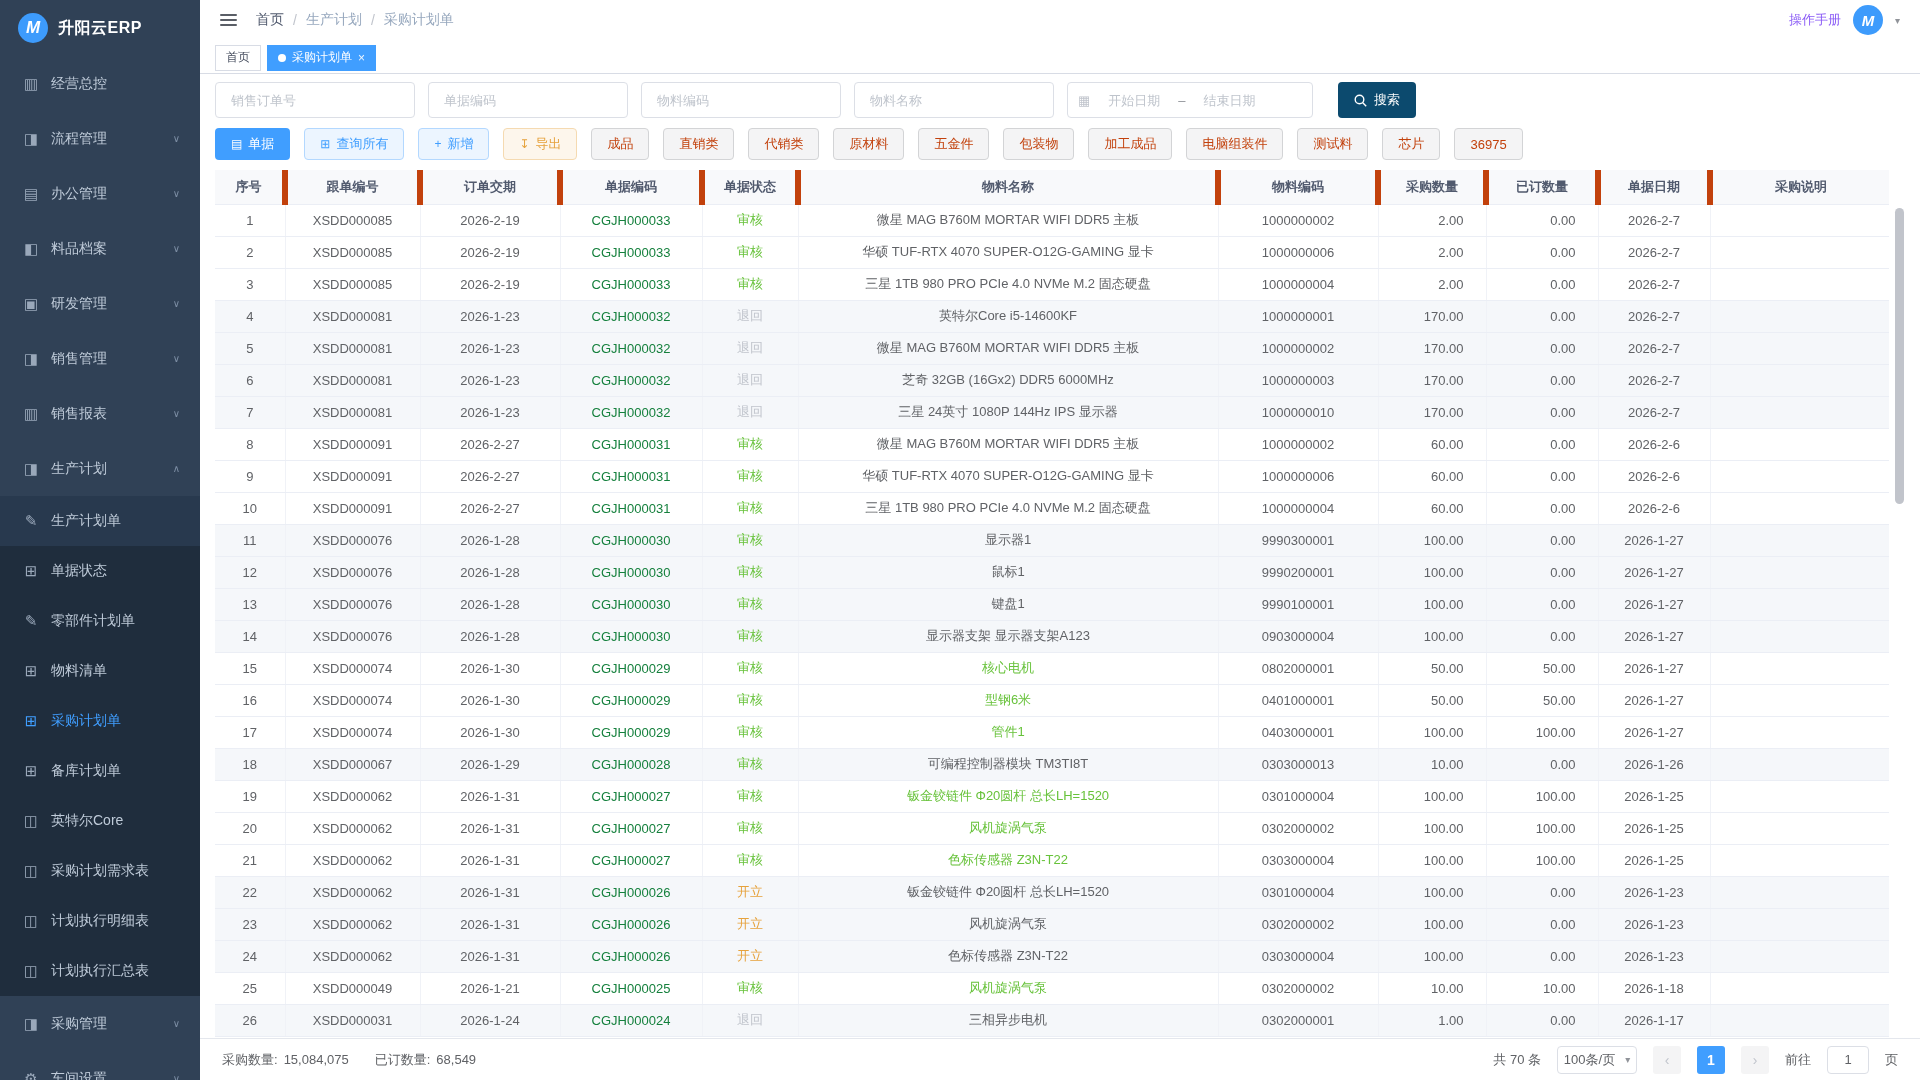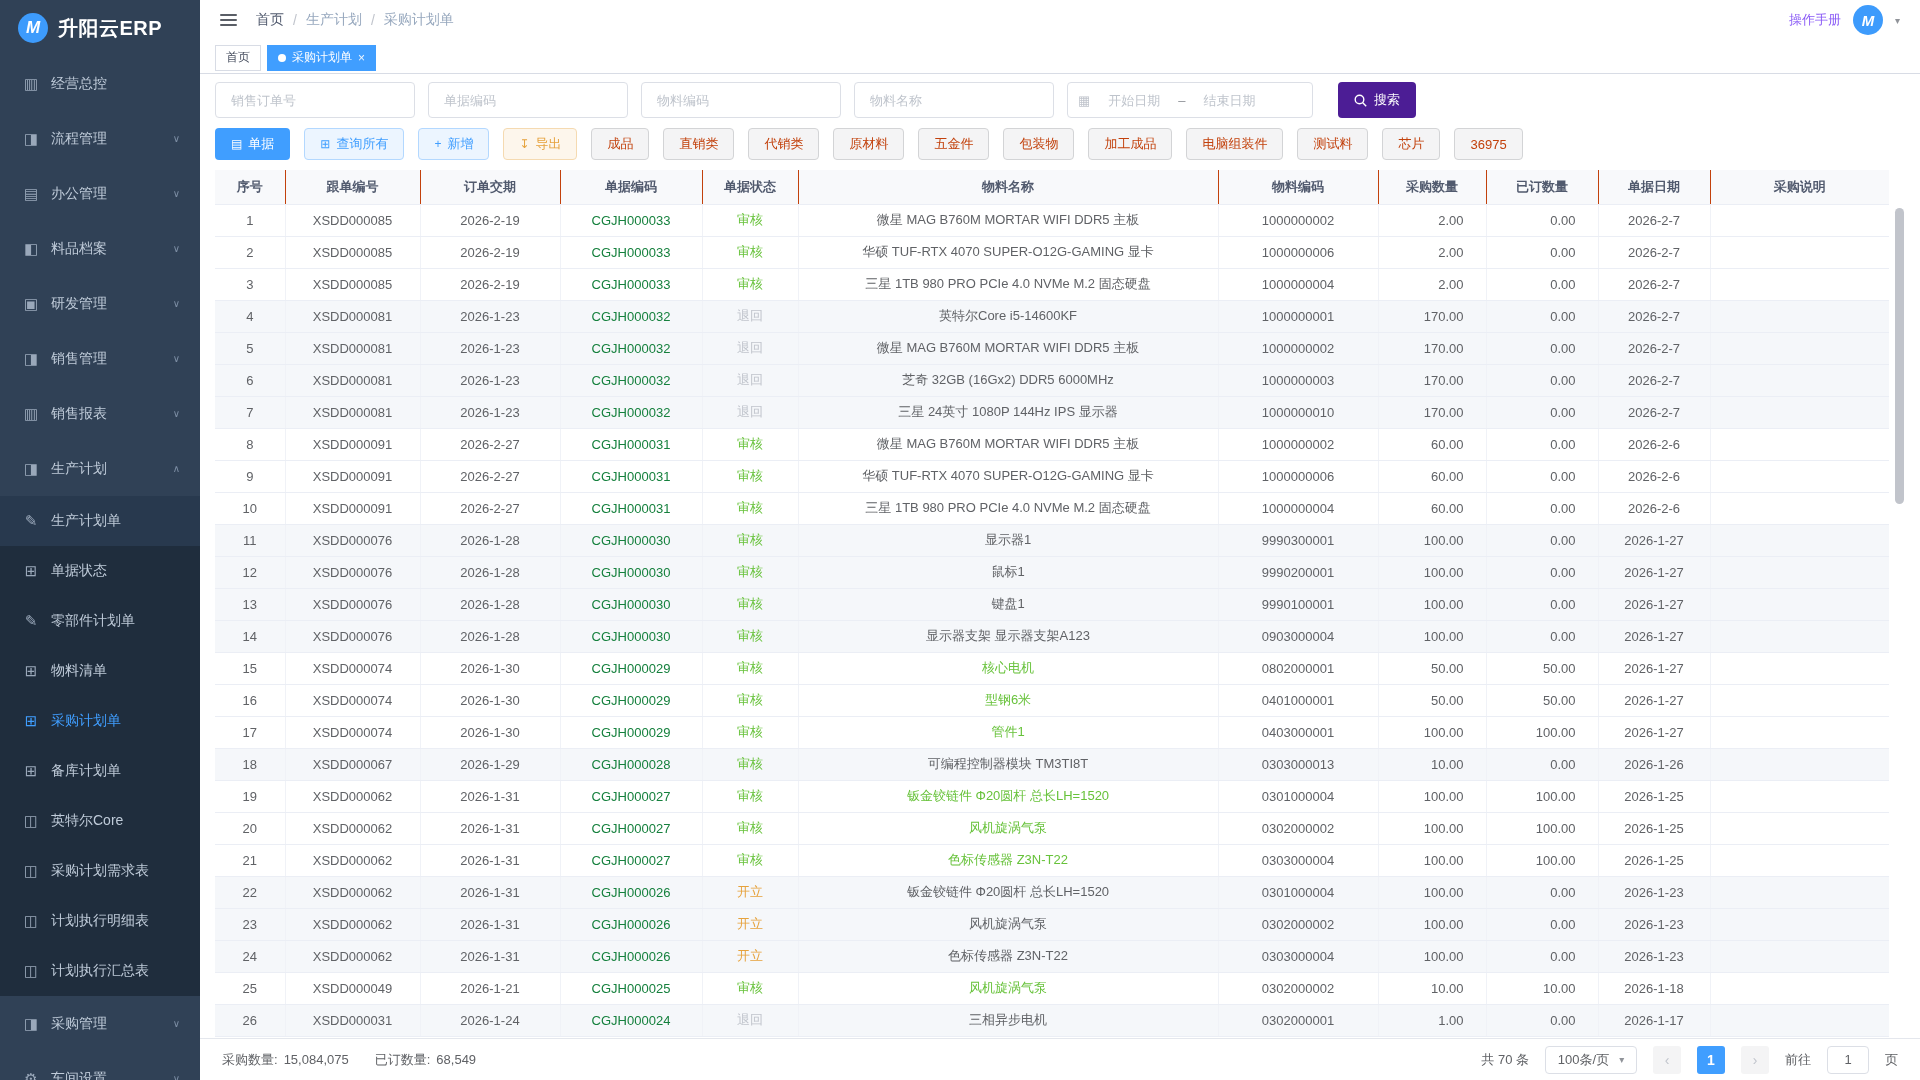--- a/index.html
+++ b/index.html
@@ -4,21 +4,21 @@
 <style>
   * { margin:0; padding:0; box-sizing:border-box; }
   html,body { width:1920px; height:1080px; overflow:hidden;
     font-family:"Liberation Sans","DejaVu Sans",sans-serif; background:#fff; font-size:13px; }
 
   
   .sidebar { position:fixed; left:0; top:0; bottom:0; width:200px; background:#304156; overflow:hidden; z-index:10; }
   .logo { height:56px; display:flex; align-items:center; padding-left:18px; gap:10px; }
   .logo-mark { width:30px; height:30px; border-radius:50%; background:#3d9bfc; color:#fff; font-weight:bold;
     font-style:italic; display:flex; align-items:center; justify-content:center; font-size:17px; flex:none; }
-  .logo-text { color:#fff; font-size:20px; font-weight:bold; letter-spacing:.5px; }
+  .logo-text { color:#fff; font-size:16px; font-weight:bold; letter-spacing:.5px; }
   .menu-item { height:55px; display:flex; align-items:center; padding:0 20px; color:#bfcbd9; font-size:14px; cursor:pointer; }
   .mi-icon { width:22px; margin-right:9px; color:#9aa8ba; font-size:15px; text-align:center; flex:none; }
   .mi-label { flex:1; white-space:nowrap; }
   .mi-chevron { font-size:10px; color:#7d8ea5; }
   .mi-chevron.down::after { content:"∨"; }
   .mi-chevron.up::after { content:"∧"; }
   .mi-chevron.none::after { content:""; }
   .submenu .menu-item { height:50px; background:#1f2d3d; }
   .submenu .menu-item.hover { background:#28394e; }
   .submenu .menu-item.active { color:#409EFF; }
@@ -54,58 +54,58 @@
   .filters { display:flex; align-items:center; gap:13px; }
   .filters .f { width:200px; height:36px; border:1px solid #dcdfe6; border-radius:4px; padding:0 15px;
     font-size:13px; color:#606266; outline:none; }
   .filters input::placeholder, .daterange input::placeholder { color:#bfc4cc; }
   .daterange { width:246px; height:36px; border:1px solid #dcdfe6; border-radius:4px; display:flex;
     align-items:center; padding:0 10px; gap:4px; }
   .cal-icon { color:#c0c4cc; font-size:13px; }
   .daterange input { border:none; width:80px; font-size:13px; text-align:center; color:#606266; outline:none; }
   .dr-sep { color:#909399; }
   .btn { cursor:pointer; }
-  .search-btn { height:36px; background:#4c1d95; color:#fff; border:none; border-radius:4px; padding:0 16px;
+  .search-btn { height:36px; background:#0c4a6e; color:#fff; border:none; border-radius:4px; padding:0 16px;
     font-size:13px; display:flex; align-items:center; gap:7px; margin-left:12px; }
 
   .toolbar { display:flex; align-items:center; gap:14px; margin-top:10px; }
   .tb { height:32px; border-radius:4px; font-size:13px; padding:0 15px; display:flex; align-items:center; gap:6px;
     border:1px solid transparent; }
   .tb.primary { background:#409EFF; color:#fff; }
   .tb.light { background:#ecf5ff; color:#409EFF; border-color:#b3d8ff; }
   .tb.warning { background:#fdf6ec; color:#E6A23C; border-color:#f5dab1; }
   .tb-icon { font-size:12px; }
   .cat { height:32px; background:#f4f4f5; color:#c2410c; border:1px solid #d3d4d6; border-radius:4px;
     padding:0 15px; font-size:13px; }
 
   .table-wrap { margin-top:10px; position:relative; padding-right:16px; }
   table { width:100%; border-collapse:collapse; table-layout:fixed; font-size:13px; color:#606266; }
   th { height:34px; background:#f8f9fb; color:#515a6e; font-weight:bold; border-bottom:1px solid #ebeef5;
-    border-right:1px solid #c2410c; text-align:center; }
+    border-right:6px solid #c2410c; text-align:center; }
   th:last-child { border-right:none; }
   td { height:32px; border-bottom:1px solid #ebeef5; border-right:1px solid #f0f2f7; text-align:center;
     overflow:hidden; white-space:nowrap; text-overflow:ellipsis; padding:0 6px; }
   td:last-child { border-right:none; }
   tr.shaded { background:#f5f7fa; }
   td.link { color:#15803d; cursor:pointer; }
   td.num { text-align:right; padding-right:22px; }
   .status.success { color:#67C23A; }
   .status.returned { color:#c0c4cc; }
   .status.open { color:#E6A23C; }
   .green { color:#67C23A; }
   .vscroll { position:absolute; right:1px; top:38px; width:9px; height:296px; background:#c1c4cb;
     border-radius:5px; cursor:pointer; }
 
   .statusbar { position:fixed; left:200px; right:0; bottom:0; height:42px; background:#fff;
     border-top:1px solid #e4e7ed; display:flex; align-items:center; padding:0 22px; font-size:13px;
     color:#606266; z-index:5; }
   .t-label { margin-right:6px; }
   .t-val { margin-right:26px; }
   .pager { margin-left:auto; display:flex; align-items:center; gap:16px; }
-  .pagesize { width:92px; height:28px; border:1px solid #dcdfe6; border-radius:4px; display:flex;
+  .pagesize { width:80px; height:28px; border:1px solid #dcdfe6; border-radius:4px; display:flex;
     align-items:center; justify-content:center; gap:10px; color:#606266; cursor:pointer; }
   .pg { width:28px; height:28px; border:none; border-radius:3px; background:#f4f4f5; color:#c0c4cc;
     font-size:14px; cursor:pointer; }
   .pg.cur { background:#409EFF; color:#fff; font-weight:bold; }
   .pg.prev::after { content:"‹"; }
   .pg.next::after { content:"›"; }
   .goto { width:42px; height:28px; border:1px solid #dcdfe6; border-radius:4px; text-align:center;
     font-size:13px; color:#606266; outline:none; }
 </style>
 </head>

